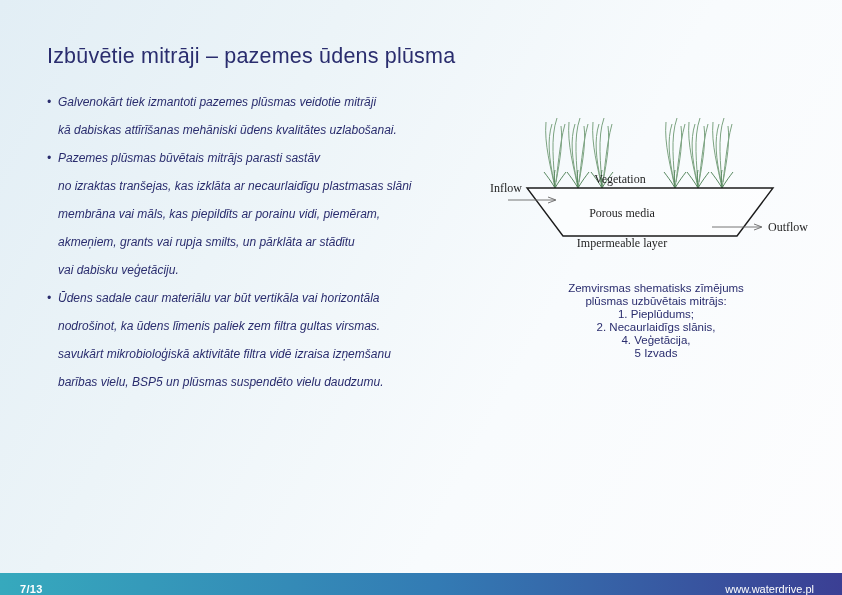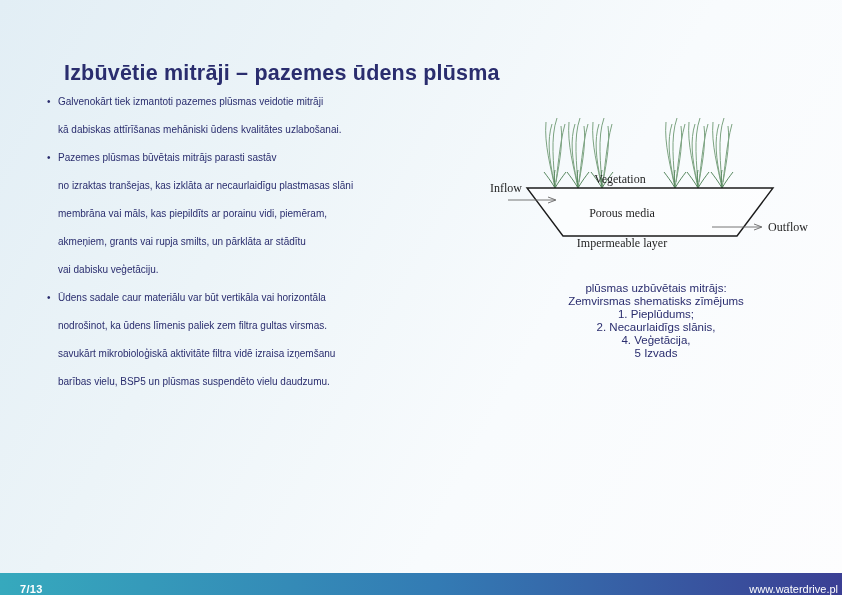--- a/index.html
+++ b/index.html
@@ -7,43 +7,43 @@
     width:842px;height:595px;
     font-family:"Liberation Sans","DejaVu Sans",sans-serif;
     overflow:hidden;
   }
   .slide{
     position:relative;width:842px;height:595px;
     background:linear-gradient(118deg,#e2eef5 0%,#ecf4f8 30%,#f8fbfd 62%,#fdfdfe 100%);
   }
   .title{
     position:absolute;left:47px;top:44px;
-    font-size:21.5px;font-weight:bold;color:#2a2d6e;
-    letter-spacing:.2px;white-space:nowrap;margin:17px;
+    font-size:21.5px;font-weight:normal;color:#2a2d6e;
+    letter-spacing:.2px;white-space:nowrap;margin:0;
   }
   .body-text{
     position:absolute;left:47px;top:88px;width:460px;
-    color:#2a2d6e;font-size:10px;
+    color:#2a2d6e;font-size:12px;font-style:italic;
   }
   .ln{height:28px;line-height:28px;white-space:nowrap;}
   .blt{display:inline-block;width:11px;}
   .ln.c{padding-left:11px;}
   .figure{position:absolute;left:485px;top:100px;width:350px;height:152px;}
   .caption{
     position:absolute;left:520px;top:282px;width:272px;
     text-align:center;color:#2a2d6e;font-size:11.5px;line-height:13px;
   }
   .footer{
     position:absolute;left:0;bottom:0;width:842px;height:22px;
     background:linear-gradient(90deg,#36a9bd 0%,#337bb4 52%,#3b3f94 100%);
     color:#ffffff;display:flex;align-items:flex-end;justify-content:space-between;
     font-size:11px;
   }
   .footer .page{padding-left:20px;font-weight:bold;letter-spacing:.3px;}
-  .footer .site{padding-right:4px;}
+  .footer .site{padding-right:28px;}
   svg text{font-family:"Liberation Serif","DejaVu Serif",serif;fill:#1f1f1f;}
 </style>
 </head>
 <body>
 
 <div class="slide">
 
   <h1 class="title">Izbūvētie mitrāji – pazemes ūdens plūsma</h1>
 
   <div class="body-text">
@@ -100,22 +100,22 @@
 
       <text x="5" y="92" font-size="12">Inflow</text>
       <text x="135" y="83" font-size="12" text-anchor="middle">Vegetation</text>
       <text x="137" y="117" font-size="12" text-anchor="middle">Porous media</text>
       <text x="283" y="131" font-size="12">Outflow</text>
       <text x="137" y="147" font-size="12" text-anchor="middle">Impermeable layer</text>
     </svg>
   </div>
 
   <div class="caption">
+    <div>Zemvirsmas shematisks zīmējums</div>
     <div>plūsmas uzbūvētais mitrājs:</div>
-    <div>Zemvirsmas shematisks zīmējums</div>
     <div>1. Pieplūdums;</div>
     <div>2. Necaurlaidīgs slānis,</div>
     <div>4. Veģetācija,</div>
     <div>5 Izvads</div>
   </div>
 
   <div class="footer">
     <span class="page">7/13</span>
     <span class="site">www.waterdrive.pl</span>
   </div>

